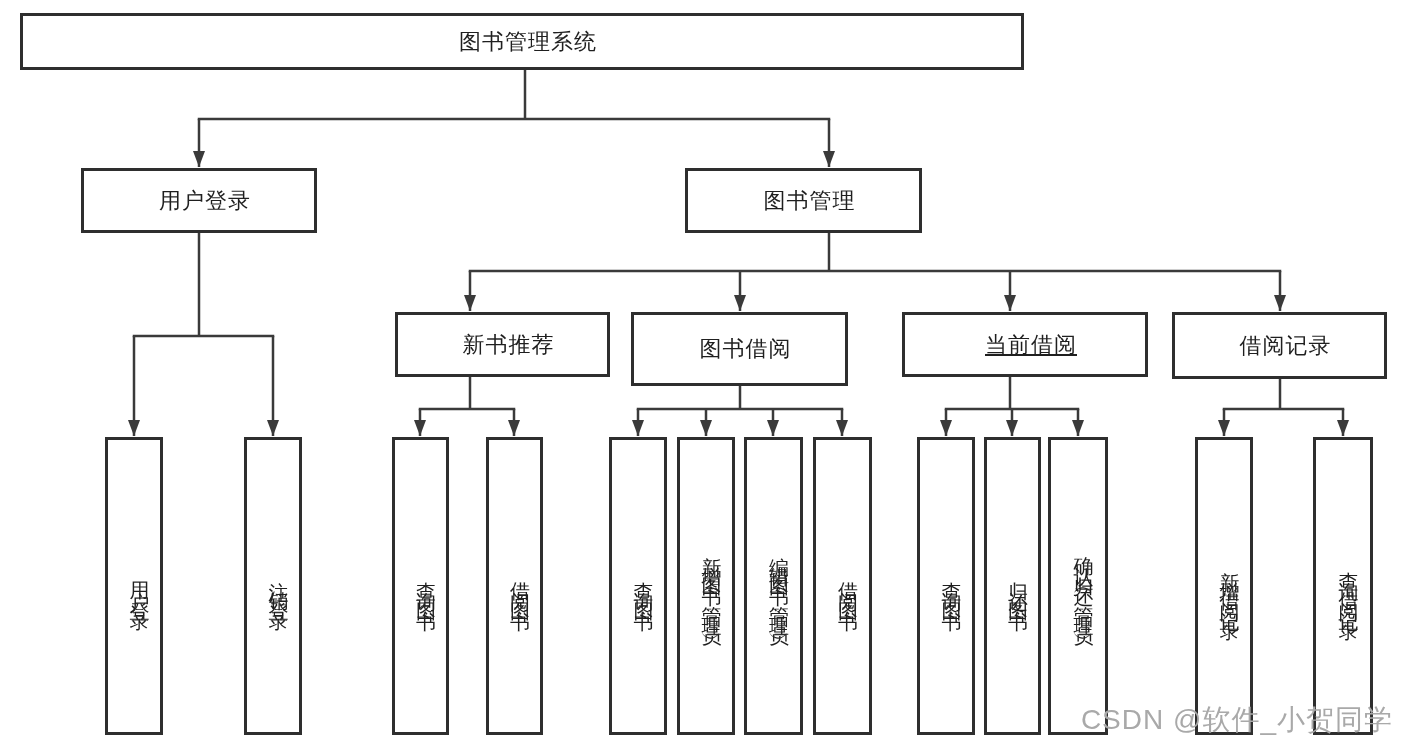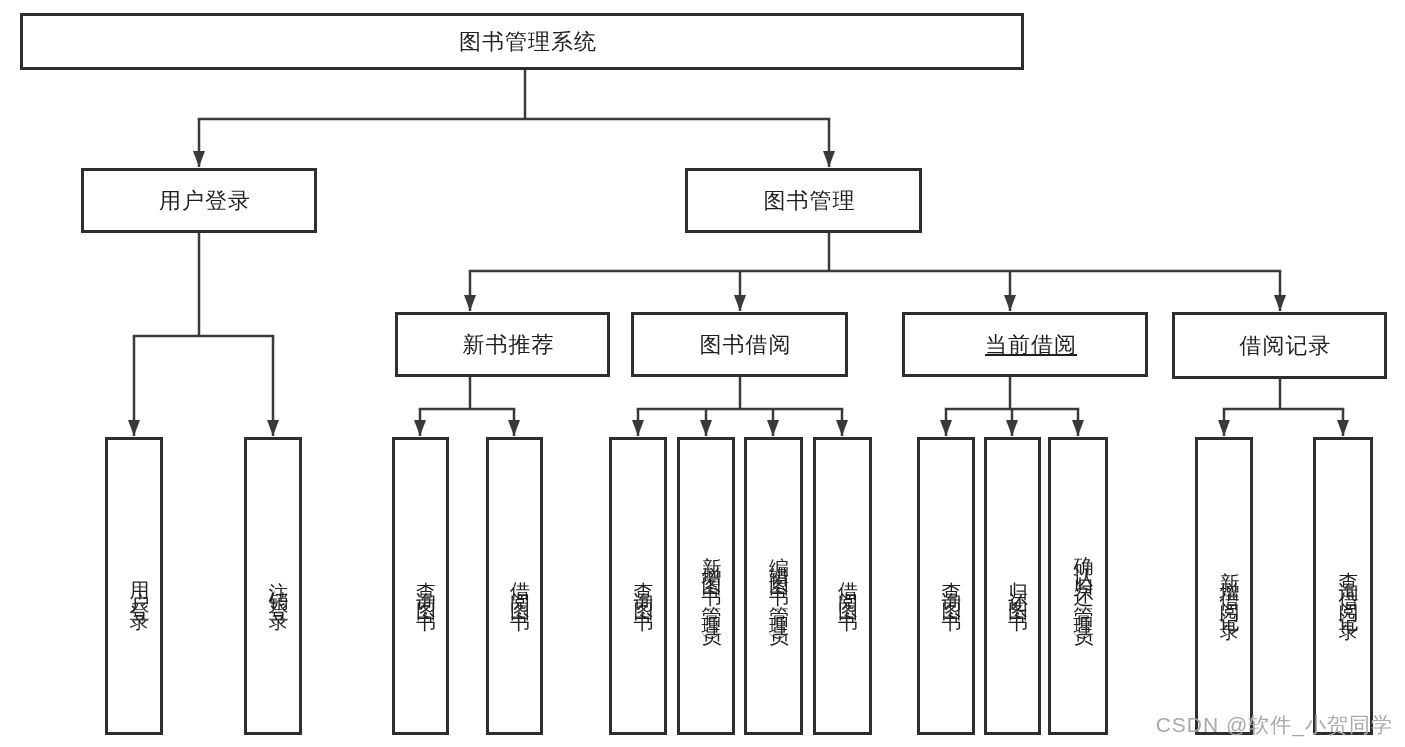--- a/index.html
+++ b/index.html
@@ -57,42 +57,42 @@
     writing-mode:vertical-rl;
     text-orientation:mixed;
     letter-spacing:10px;
     line-height:1;
   }
   
   .n-root       {left:20px;  top:13px;  width:1004px; height:57px;}
   .n-userlogin  {left:81px;  top:168px; width:236px;  height:65px;}
   .n-bookmgmt   {left:685px; top:168px; width:237px;  height:65px;}
   .n-newbook    {left:363px; top:312px; width:215px;  height:65px;margin-left:32px;}
-  .n-borrow     {left:631px; top:312px; width:217px;  height:65px;}
+  .n-borrow     {left:631px; top:312px; width:217px;  height:74px;}
   .n-current    {left:902px; top:312px; width:246px;  height:65px;text-decoration:underline;}
   .n-records    {left:1172px;top:312px; width:215px;  height:67px;}
   .lf{top:437px;height:298px;}
   .lf1 {left:105px; width:58px;}
   .lf2 {left:244px; width:58px;}
   .lf3 {left:392px; width:57px;}
   .lf4 {left:486px; width:57px;}
   .lf5 {left:609px; width:58px;}
   .lf6 {left:677px; width:58px;}
   .lf7 {left:744px; width:59px;}
   .lf8 {left:813px; width:59px;}
   .lf9 {left:917px; width:58px;}
   .lf10{left:984px; width:57px;}
   .lf11{left:1048px;width:60px;}
   .lf12{left:1195px;width:58px;}
   .lf13{left:1313px;width:60px;}
   .watermark{
     position:absolute;
     right:12px;
     bottom:8px;
-    font-size:21px;
+    font-size:28px;
     color:var(--watermark);
     letter-spacing:1px;
     z-index:5;
     white-space:nowrap;
   }
 </style>
 </head>
 <body>
 
 <div class="canvas">

